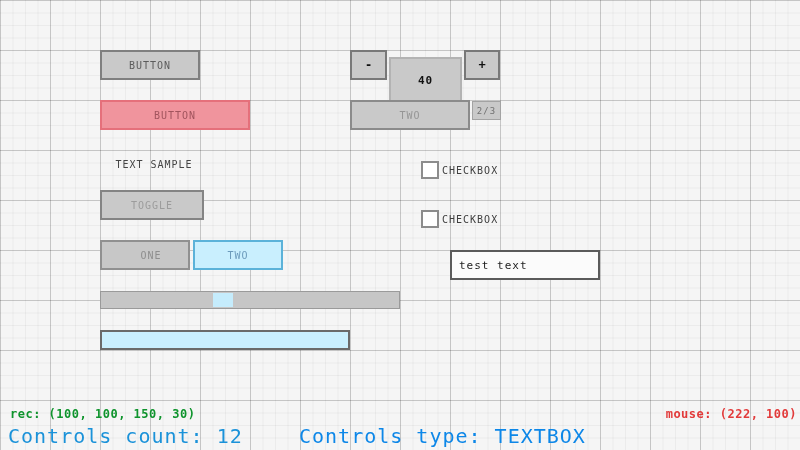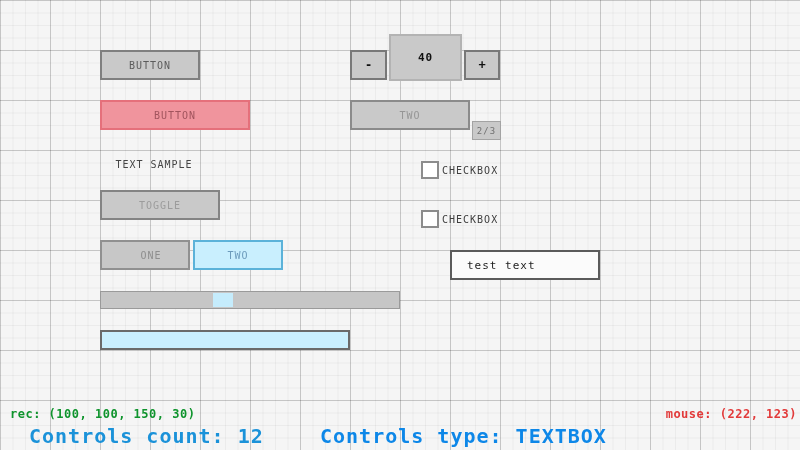--- a/index.html
+++ b/index.html
@@ -26,61 +26,61 @@
   .seg-active{background:#c9effe;border:2px solid #5bb2d9;color:#6c9bbc;}
   .slider-track{background:#c6c6c6;border:1px solid #9a9a9a;}
   .slider-thumb{position:absolute;background:#c5ecfc;}
   .progress{background:#c9effe;border:2px solid #6a6a6a;}
   .spin-btn{background:#c9c9c9;border:2px solid #787878;color:#111;font-size:12px;font-weight:bold;}
   .spin-val{background:#c9c9c9;border:2px solid #b3b3b3;color:#111;font-size:11px;font-weight:bold;letter-spacing:1px;}
   .combo-main{background:#c9c9c9;border:2px solid #8b8b8b;color:#959595;}
   .combo-count{background:#c9c9c9;border:1px solid #a3a3a3;color:#707070;font-size:9px;letter-spacing:1px;}
   .checkbox-box{background:#ffffff;border:2px solid #8c8c8c;}
   .checkbox-label{position:absolute;font-size:10px;letter-spacing:1px;color:#3d3d3d;white-space:nowrap;}
-  .textbox{background:#fbfbfb;border:2px solid #5b5b5b;color:#1c1c1c;font-size:11px;justify-content:flex-start;padding-left:15px;letter-spacing:1px;}
+  .textbox{background:#fbfbfb;border:2px solid #5b5b5b;color:#1c1c1c;font-size:11px;justify-content:flex-start;padding-left:7px;letter-spacing:1px;}
   .plain-label{color:#454545;}
 
   .status-small{position:absolute;font-size:12px;font-weight:bold;letter-spacing:0.5px;white-space:nowrap;}
-  .status-big{position:absolute;font-size:20px;font-weight:bold;letter-spacing:1px;white-space:nowrap;margin-left:21px;}
+  .status-big{position:absolute;font-size:20px;font-weight:normal;letter-spacing:1px;white-space:nowrap;}
 </style>
 </head>
 <body>
 
 <div id="app">
 
   <div class="ctrl btn-default wlabel" style="left:100px;top:50px;width:100px;height:30px;">BUTTON</div>
 
   <div class="ctrl btn-selected wlabel" style="left:100px;top:100px;width:150px;height:30px;">BUTTON</div>
 
   <div class="ctrl wlabel plain-label" style="left:104px;top:156px;width:100px;height:16px;">TEXT SAMPLE</div>
 
-  <div class="ctrl toggle wlabel" style="left:100px;top:190px;width:120px;height:30px;">TOGGLE</div>
+  <div class="ctrl toggle wlabel" style="left:100px;top:190px;width:104px;height:30px;">TOGGLE</div>
 
   <div class="ctrl seg wlabel" style="left:100px;top:240px;width:90px;height:30px;">ONE</div>
   <div class="ctrl seg-active wlabel" style="left:193px;top:240px;width:90px;height:30px;">TWO</div>
 
   <div class="ctrl slider-track" style="left:100px;top:291px;width:300px;height:18px;">
     <div class="slider-thumb" style="left:112px;top:1px;width:20px;height:14px;"></div>
   </div>
 
   <div class="ctrl progress" style="left:100px;top:330px;width:250px;height:20px;"></div>
 
   <div class="ctrl spin-btn" style="left:350px;top:50px;width:37px;height:30px;">-</div>
-  <div class="ctrl spin-val" style="left:389px;top:34px;width:73px;height:47px;">40</div>
+  <div class="ctrl spin-val" style="left:389px;top:57px;width:73px;height:47px;">40</div>
   <div class="ctrl spin-btn" style="left:464px;top:50px;width:36px;height:30px;">+</div>
 
   <div class="ctrl combo-main wlabel" style="left:350px;top:100px;width:120px;height:30px;">TWO</div>
-  <div class="ctrl combo-count" style="left:472px;top:101px;width:29px;height:19px;margin-top:20px;">2/3</div>
+  <div class="ctrl combo-count" style="left:472px;top:101px;width:29px;height:19px;">2/3</div>
 
   <div class="ctrl checkbox-box" style="left:421px;top:161px;width:18px;height:18px;"></div>
   <div class="checkbox-label" style="left:442px;top:165px;">CHECKBOX</div>
 
   <div class="ctrl checkbox-box" style="left:421px;top:210px;width:18px;height:18px;"></div>
   <div class="checkbox-label" style="left:442px;top:214px;">CHECKBOX</div>
 
   <div class="ctrl textbox" style="left:450px;top:250px;width:150px;height:30px;">test text</div>
 
   <div class="status-small" style="left:10px;top:407px;color:#0f942d;">rec: (100, 100, 150, 30)</div>
   <div class="status-big" style="left:8px;top:424px;color:#1b92d9;">Controls count: 12</div>
   <div class="status-big" style="left:299px;top:424px;color:#0d87e8;">Controls type: TEXTBOX</div>
-  <div class="status-small" style="right:3px;top:407px;color:#e23a3a;">mouse: (222, 123)</div>
+  <div class="status-small" style="right:3px;top:407px;color:#e23a3a;">mouse: (222, 100)</div>
 
 </div>
 
 </body></html>

